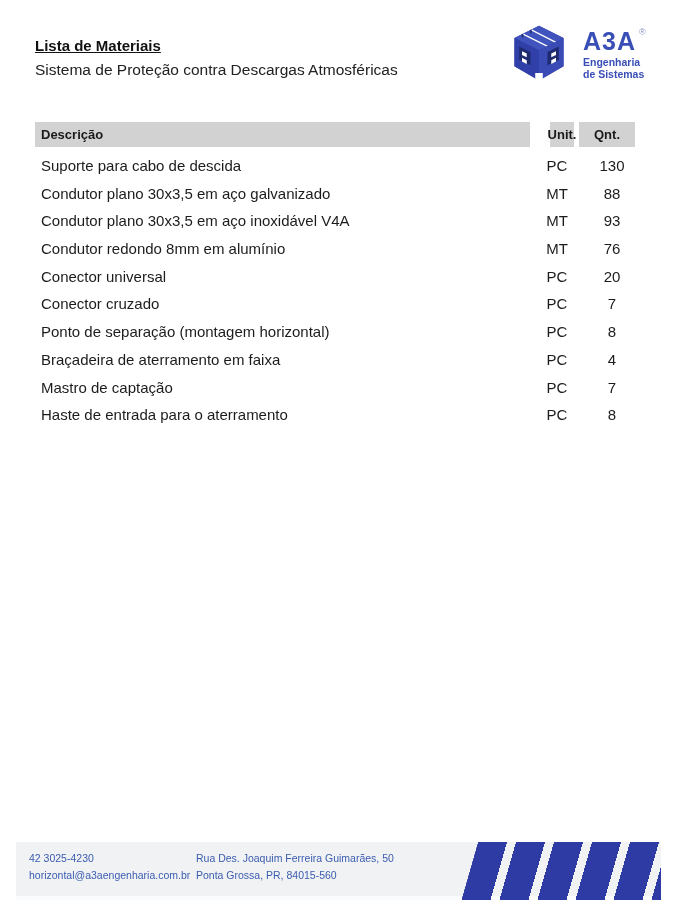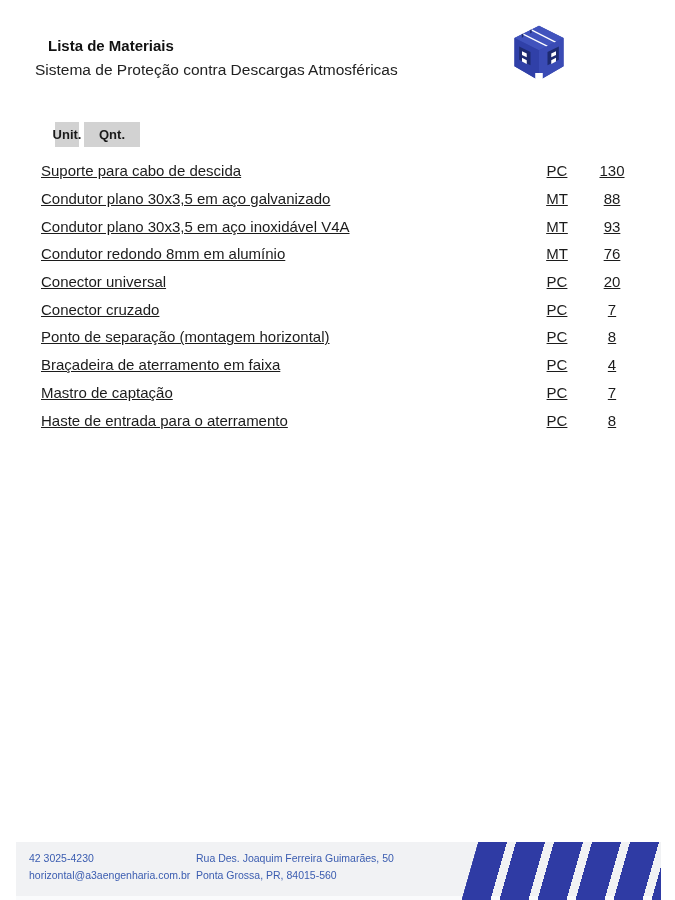--- a/index.html
+++ b/index.html
@@ -1,37 +1,37 @@
 <!DOCTYPE html>
 <html style="--brand-blue: #3a4fb6; --logo-cube-blue: #3847ae; --logo-cube-navy: #1d2a70; --stripe-blue: #2f3ba4; --footer-text-blue: #3a5cb0; --footer-bg: #f1f2f4; --header-band-gray: #d2d2d2;"><head>
 <meta charset="utf-8">
 <style>
   html,body{margin:0;padding:0;background:#ffffff;}
   .page{
     position:relative;width:675px;height:900px;background:#ffffff;overflow:hidden;
     font-family:"Liberation Sans","DejaVu Sans",sans-serif;color:#1c1c1c;
   }
   
-  .doc-title{position:absolute;left:48px;top:37px;font-size:15px;font-weight:700;color:#111;}
+  .doc-title{position:absolute;left:35px;top:37px;font-size:15px;font-weight:700;color:#111;text-decoration:underline;}
   .doc-subtitle{position:absolute;left:35px;top:61px;font-size:15.5px;font-weight:400;color:#222;}
   .logo{position:absolute;left:508px;top:20px;display:flex;align-items:flex-start;}
   .logo svg{display:block;width:62px;height:68px;}
   .logo-text{margin-left:13px;padding-top:9px;}
   .brand-row{display:flex;align-items:flex-start;line-height:1;}
   .brand{font-size:25px;font-weight:700;color:var(--brand-blue,#3a4fb6);letter-spacing:1px;}
   .rmark{font-size:9px;color:#8d97c6;margin-left:3px;margin-top:-1px;}
   .tagline{margin-top:3px;font-size:10.5px;font-weight:700;color:var(--brand-blue,#3d56b8);line-height:11.5px;}
   
   .thead{position:absolute;left:35px;top:122px;width:605px;height:25px;display:flex;font-size:13px;font-weight:700;color:#1a1a1a;}
   .th{background:var(--header-band-gray,#d2d2d2);display:flex;align-items:center;}
   .th-desc{width:495px;padding-left:6px;box-sizing:border-box;}
   .th-unit{width:24px;margin-left:20px;justify-content:center;}
   .th-qnt{width:56px;margin-left:5px;justify-content:center;}
   .tbody{position:absolute;left:35px;top:157px;width:605px;}
-  .row{height:27.7px;display:flex;align-items:center;font-size:15px;color:#1c1c1c;text-decoration:underline;}
+  .row{height:27.7px;display:flex;align-items:flex-start;font-size:15px;color:#1c1c1c;}
   .cell-desc{width:495px;padding-left:6px;box-sizing:border-box;white-space:nowrap;}
   .cell-unit{width:44px;margin-left:5px;text-align:center;}
   .cell-qnt{width:56px;margin-left:5px;text-align:center;}
   
   .footer{position:absolute;left:16px;top:842px;width:645px;height:58px;background:var(--footer-bg,#f1f2f4);overflow:hidden;}
   .footer-bottom-strip{position:absolute;left:0;bottom:0;width:100%;height:4px;background:#fafbfc;}
   .stripes{
     position:absolute;left:462px;top:0;width:260px;height:58px;
     transform:skewX(-16deg);transform-origin:top left;
     background:repeating-linear-gradient(90deg,var(--stripe-blue,#2f3ba4) 0 29px,transparent 29px 38px);
@@ -67,23 +67,34 @@
       <polygon points="11,28 23,34 23,48 11,42" fill="#1d2a70"></polygon>
       <polygon points="14,33 19,35.5 19,39.5 14,37" fill="#ffffff"></polygon>
       <polygon points="14,40 19,42.5 19,46.5 14,44" fill="#ffffff"></polygon>
 
       <polygon points="41,34 53,28 53,42 41,48" fill="#1d2a70"></polygon>
       <polygon points="45,35.5 50,33 50,37 45,39.5" fill="#ffffff"></polygon>
       <polygon points="45,42.5 50,40 50,44 45,46.5" fill="#ffffff"></polygon>
 
       <polygon points="28,56 36,56 36,63 32,65.5 28,63" fill="#ffffff"></polygon>
     </svg>
+    <div class="logo-text">
+      <div class="brand-row">
+        <span class="brand">A3A</span>
+        <span class="rmark">®</span>
+      </div>
+      <div class="tagline">
+        <div>Engenharia</div>
+        <div>de Sistemas</div>
+      </div>
+    </div>
   </div>
 
   <div class="thead">
+    <div class="th th-desc">Descrição</div>
     <div class="th th-unit">Unit.</div>
     <div class="th th-qnt">Qnt.</div>
   </div>
 
   <div class="tbody">
 
       <div class="row">
         <div class="cell-desc">Suporte para cabo de descida</div>
         <div class="cell-unit">PC</div>
         <div class="cell-qnt">130</div>

